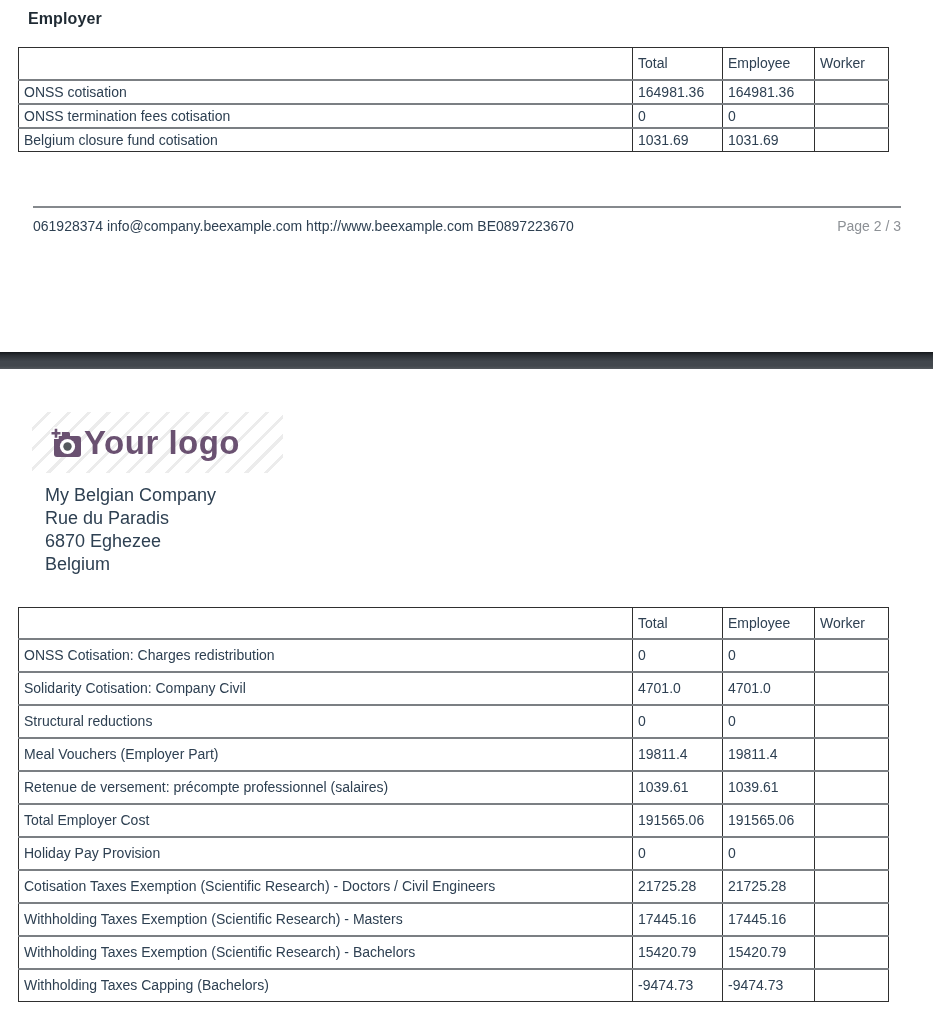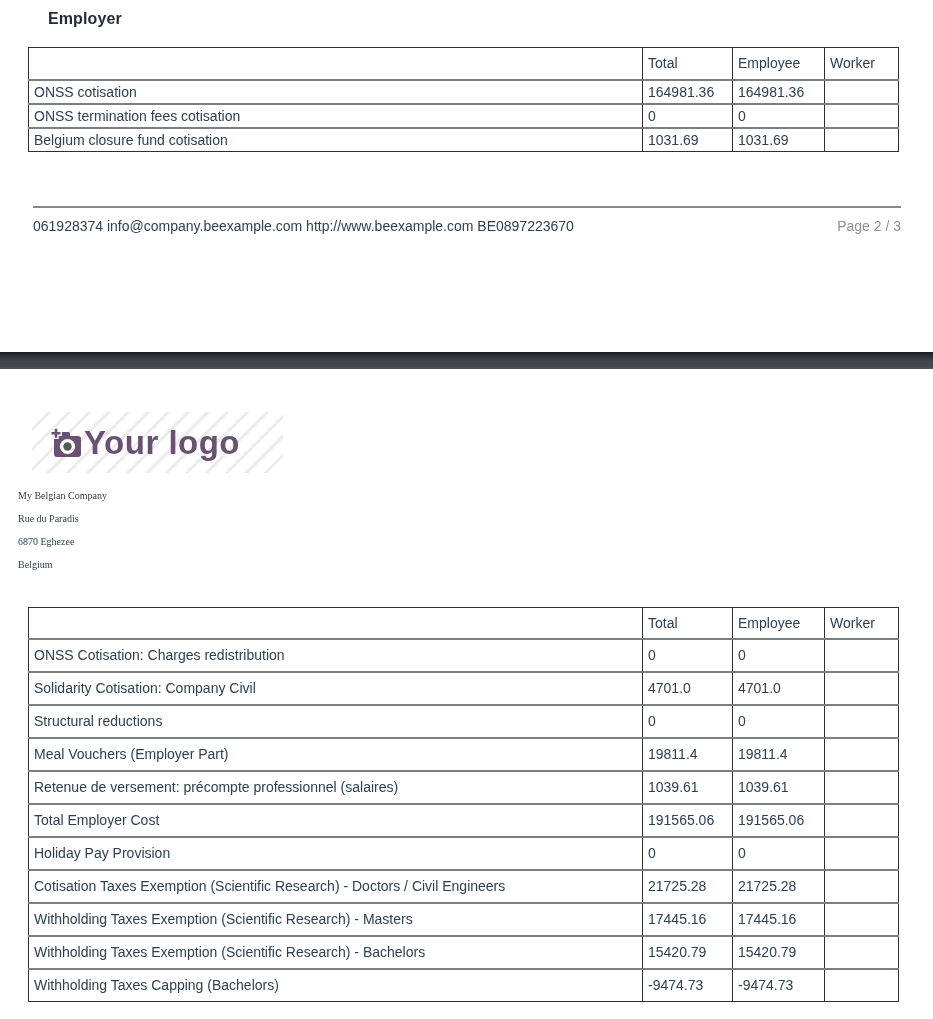--- a/index.html
+++ b/index.html
@@ -9,23 +9,23 @@
     --logo-purple:#6a5171;
     --separator-dark:#42474d;
     --table-border-dark:#2f2f2f;
     --table-row-divider:#7b7f83;
   }
   *{margin:0;padding:0;box-sizing:border-box;}
   html,body{background:#fff;}
   body{font-family:"Liberation Sans",sans-serif;color:var(--text-dark);}
   .page{position:relative;width:933px;height:1019px;background:#fff;overflow:hidden;}
 
-  .doc-title{position:absolute;left:48px;top:10px;font-size:16px;font-weight:600;color:var(--title-dark);letter-spacing:.1px;}
-
-  table.rpt-table{position:absolute;left:28px;border-collapse:collapse;table-layout:fixed;width:870px;background:#fff;
+  .doc-title{position:absolute;left:28px;top:10px;font-size:16px;font-weight:600;color:var(--title-dark);letter-spacing:.1px;}
+
+  table.rpt-table{position:absolute;left:18px;border-collapse:collapse;table-layout:fixed;width:870px;background:#fff;
     border:1px solid var(--table-border-dark);font-size:14px;color:var(--text-dark);}
   table.t1{top:47px;}
   table.t2{top:607px;}
   .rpt-table th,.rpt-table td{border-left:1px solid var(--table-border-dark);border-right:1px solid var(--table-border-dark);
     text-align:left;vertical-align:middle;padding:0 4px 0 5px;font-weight:400;overflow:hidden;white-space:nowrap;}
   .rpt-table tbody tr{border-top:2px solid var(--table-row-divider);}
   table.t1 thead tr{height:32px;}
   table.t1 tbody tr{height:24px;}
   table.t2 thead tr{height:31px;}
   table.t2 tbody tr{height:33px;}
@@ -36,21 +36,21 @@
   .footer .muted{color:var(--muted-gray);}
 
   .page-separator{position:absolute;left:0;top:352px;width:933px;height:17px;
     background:linear-gradient(180deg,#15181b 0%,#2a2e33 18%,#42474d 55%,#42474d 82%,#54585d 100%);}
 
   .logo-box{position:absolute;left:32px;top:412px;width:251px;height:61px;display:flex;align-items:center;padding-left:16px;
     background:repeating-linear-gradient(135deg,#ffffff 0px,#ffffff 11px,#ececec 11px,#ececec 14px);}
   .logo-text{font-size:33px;font-weight:700;color:var(--logo-purple);letter-spacing:.5px;white-space:nowrap;}
   .logo-icon{display:inline-flex;}
 
-  .address{position:absolute;left:18px;top:484px;font-size:10px;line-height:23px;color:var(--text-dark);font-family:Liberation Serif, serif;}
+  .address{position:absolute;left:45px;top:484px;font-size:18px;line-height:23px;color:var(--text-dark);}
 </style>
 </head>
 <body>
 
 <div class="page">
 
   <div class="doc-title">Employer</div>
 
   <table class="rpt-table t1">
     <colgroup>

